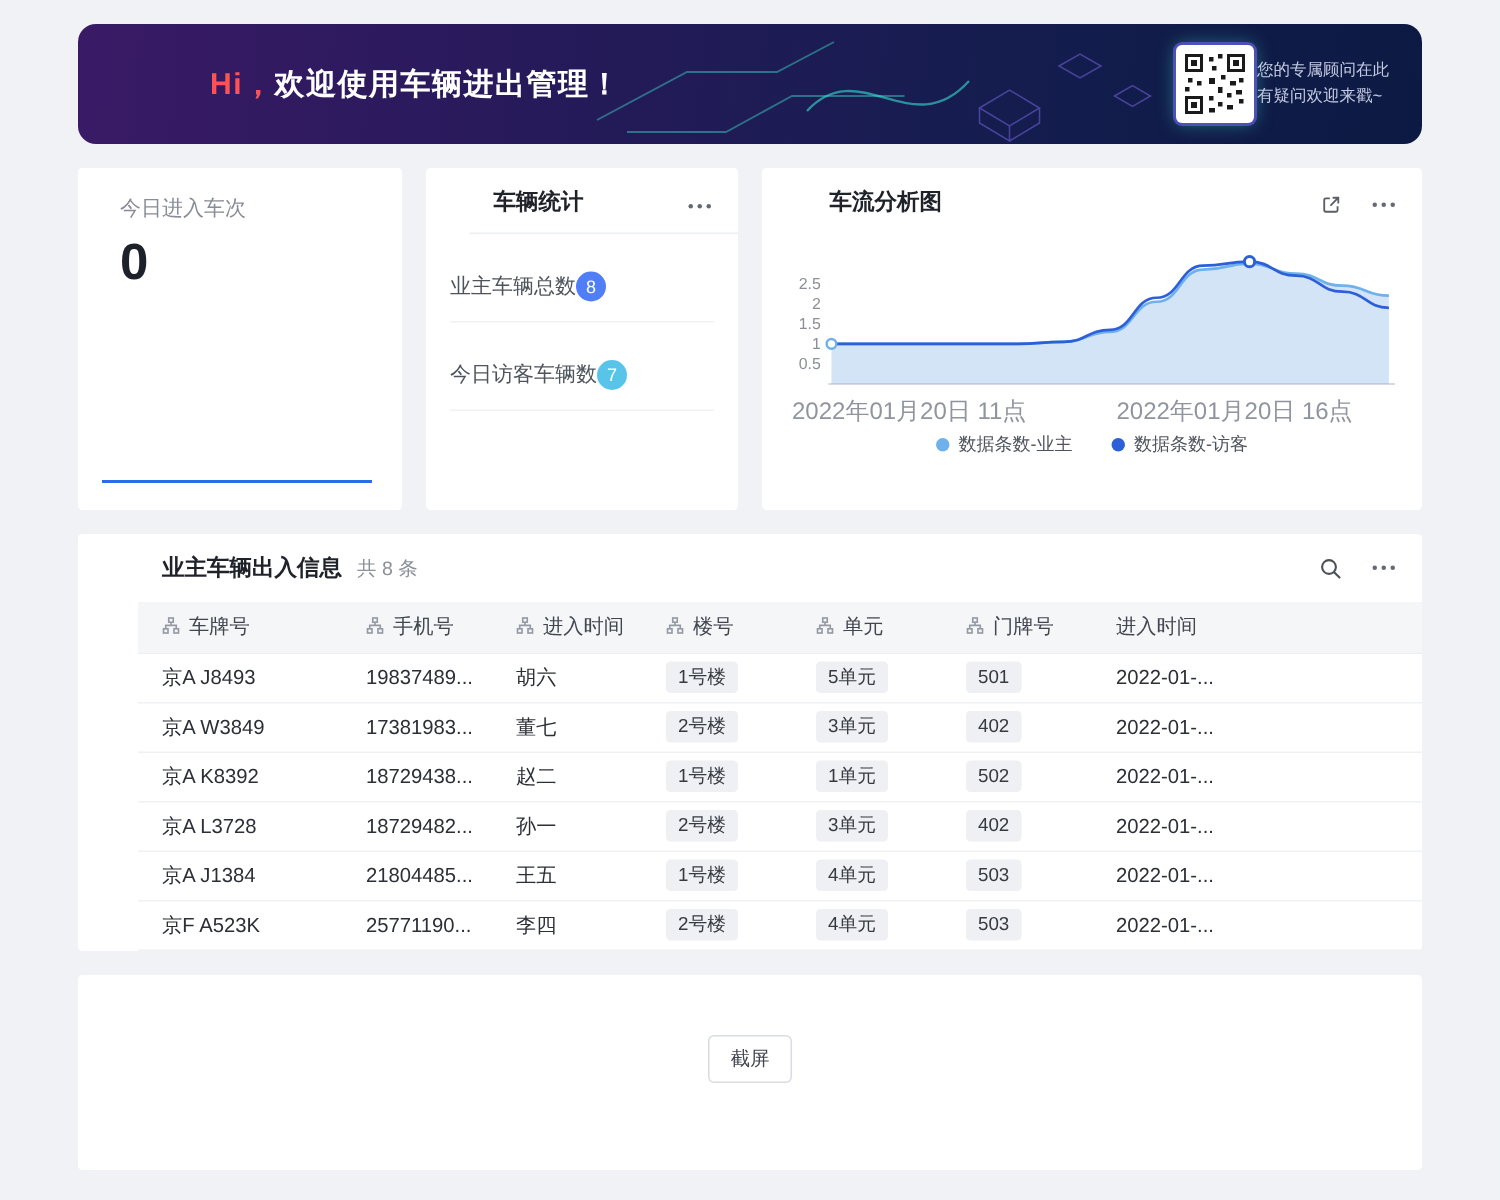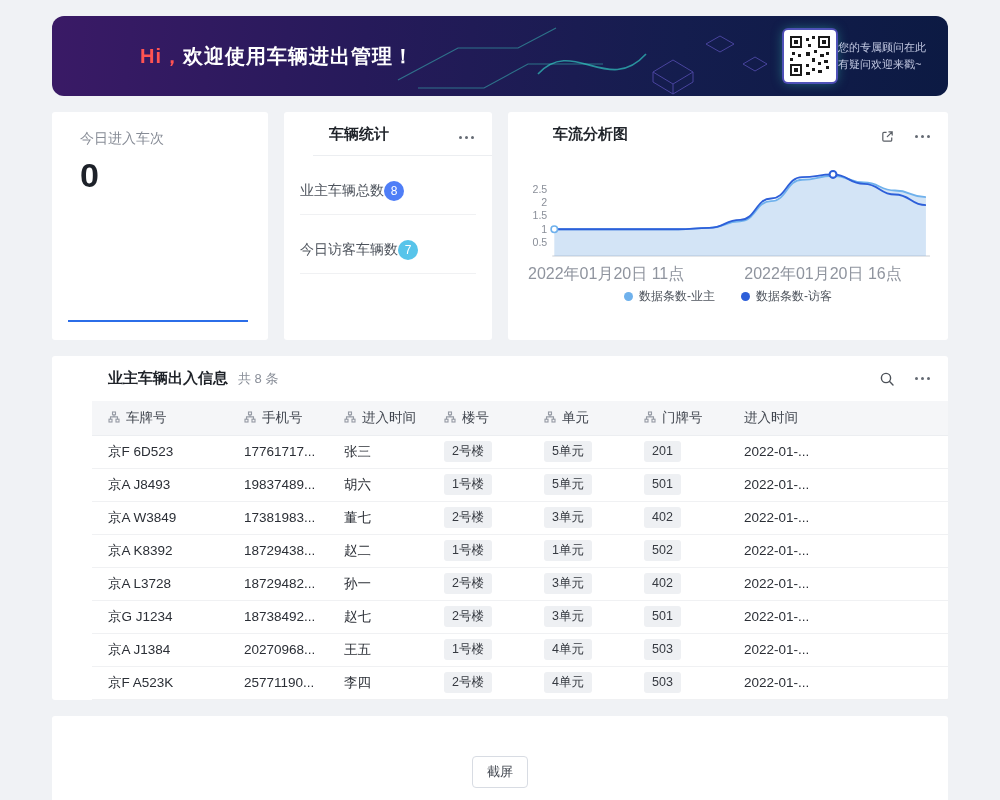--- a/index.html
+++ b/index.html
@@ -317,30 +317,20 @@
                   <rect x="8" y="8.2" width="3" height="2.8"></rect>
                   <path d="M6 3.8v2.1M2.5 8.2V5.9h7v2.3"></path>
                 </g>
               </svg><span>门牌号</span></th>
             <th><span>进入时间</span></th>
             <th></th>
           </tr>
         </thead>
       <tbody>
           <tr>
-            <td>京F 6D523</td>
-            <td>17761717...</td>
-            <td>张三</td>
-            <td><span class="tag">2号楼</span></td>
-            <td><span class="tag">5单元</span></td>
-            <td><span class="tag">201</span></td>
-            <td>2022-01-...</td>
-            <td></td>
-          </tr>
-          <tr>
             <td>京A J8493</td>
             <td>19837489...</td>
             <td>胡六</td>
             <td><span class="tag">1号楼</span></td>
             <td><span class="tag">5单元</span></td>
             <td><span class="tag">501</span></td>
             <td>2022-01-...</td>
             <td></td>
           </tr>
           <tr>
@@ -367,32 +357,22 @@
             <td>京A L3728</td>
             <td>18729482...</td>
             <td>孙一</td>
             <td><span class="tag">2号楼</span></td>
             <td><span class="tag">3单元</span></td>
             <td><span class="tag">402</span></td>
             <td>2022-01-...</td>
             <td></td>
           </tr>
           <tr>
-            <td>京G J1234</td>
-            <td>18738492...</td>
-            <td>赵七</td>
-            <td><span class="tag">2号楼</span></td>
-            <td><span class="tag">3单元</span></td>
-            <td><span class="tag">501</span></td>
-            <td>2022-01-...</td>
-            <td></td>
-          </tr>
-          <tr>
             <td>京A J1384</td>
-            <td>20270968...</td>
+            <td>21804485...</td>
             <td>王五</td>
             <td><span class="tag">1号楼</span></td>
             <td><span class="tag">4单元</span></td>
             <td><span class="tag">503</span></td>
             <td>2022-01-...</td>
             <td></td>
           </tr>
           <tr>
             <td>京F A523K</td>
             <td>25771190...</td>

